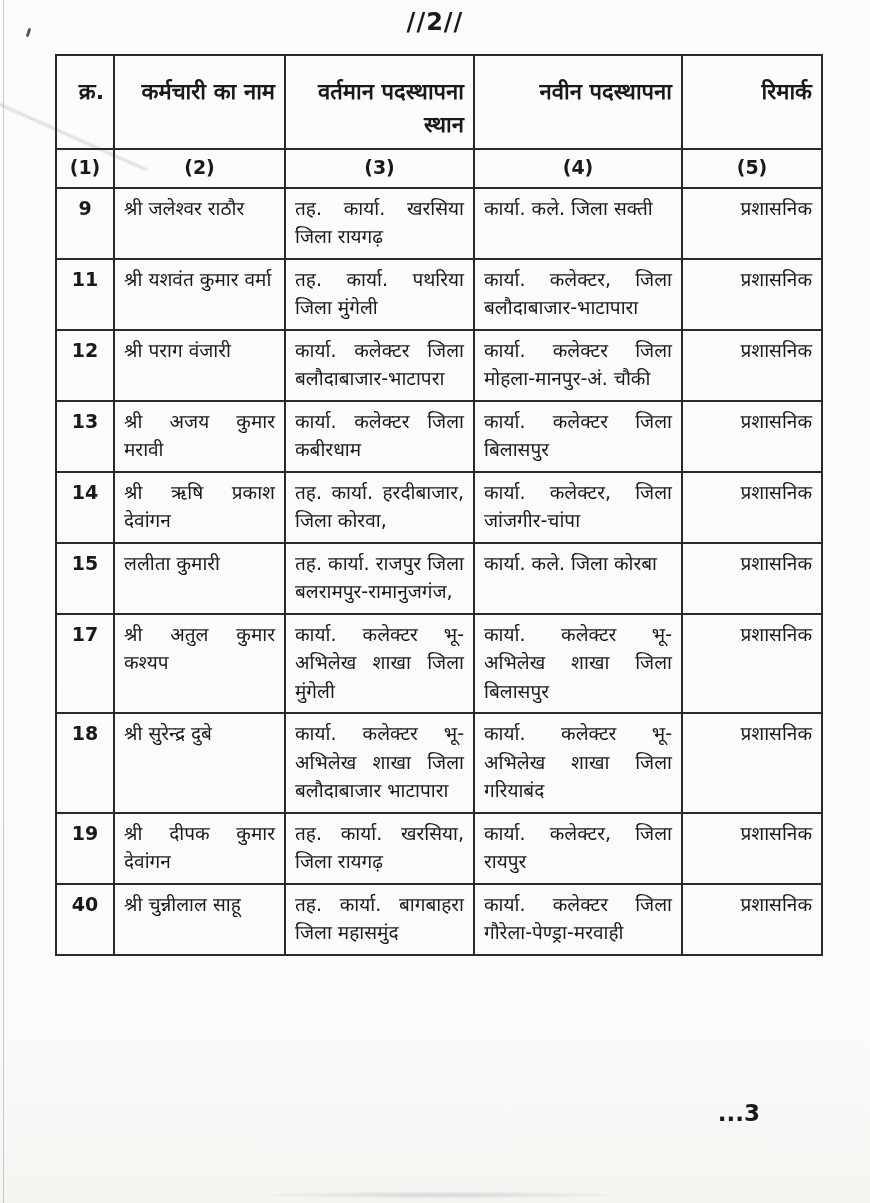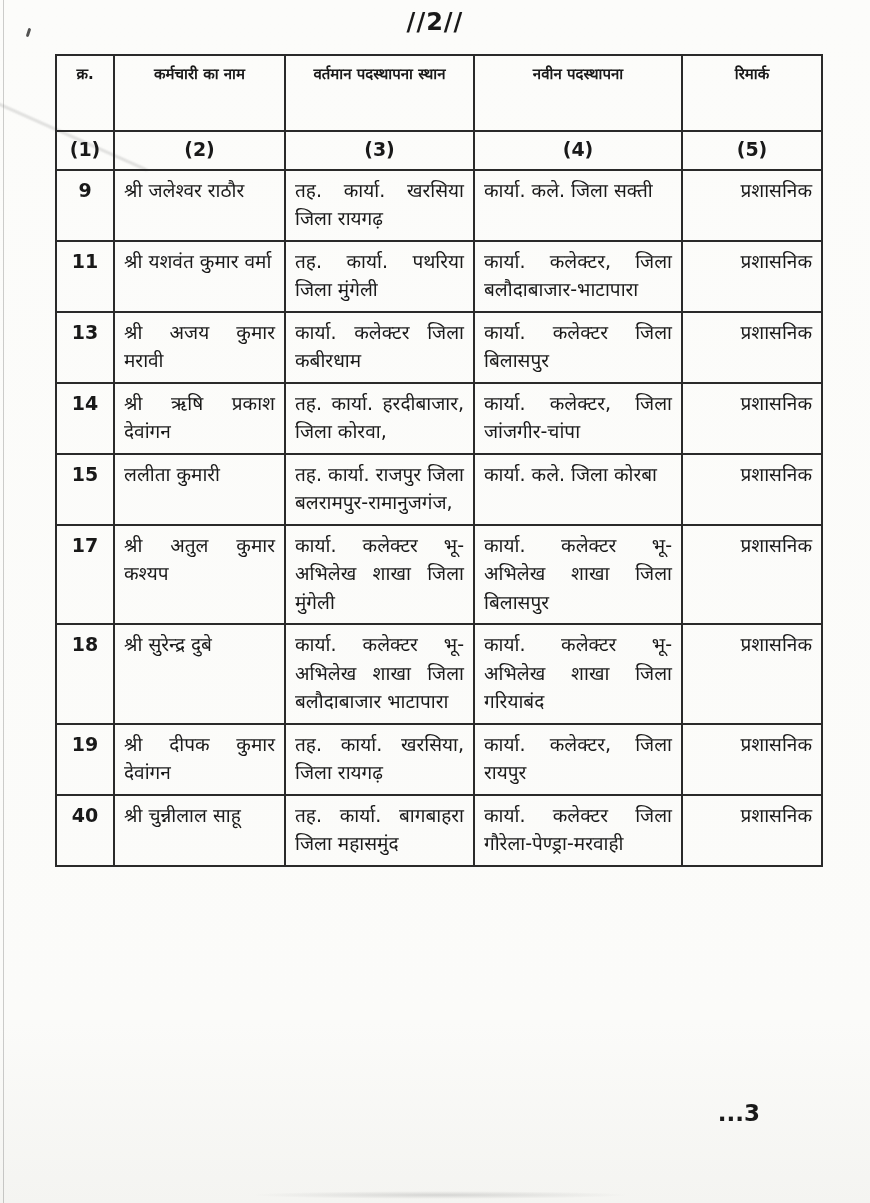--- a/index.html
+++ b/index.html
@@ -76,24 +76,24 @@
   .transfer-table col.c5 { width: 140px; }
 
   .transfer-table th, .transfer-table td {
     border: 2px solid #2a2a2a;
     vertical-align: top;
     padding: 5px 9px 7px 9px;
     overflow: hidden;
   }
   .transfer-table thead th {
     font-weight: bold;
-    font-size: 15px;
-    text-align: center;
+    font-size: 22px;
+    text-align: right;
     height: 60px;
-    padding-top: 7px;
+    padding-top: 19px;
   }
   .transfer-table .numrow td {
     text-align: center;
     font-weight: bold;
     font-size: 19px;
     height: 26px;
     padding-top: 3px;
     padding-bottom: 5px;
   }
   .transfer-table td.sno {
@@ -164,20 +164,27 @@
           <td class="remark">प्रशासनिक</td>
         </tr>
         <tr>
           <td class="sno">11</td>
           <td class="name">श्री यशवंत कुमार वर्मा</td>
           <td class="current">तह. कार्या. पथरिया जिला मुंगेली</td>
           <td class="newpost">कार्या. कलेक्टर, जिला बलौदाबाजार-भाटापारा</td>
           <td class="remark">प्रशासनिक</td>
         </tr>
         <tr>
+          <td class="sno">12</td>
+          <td class="name">श्री पराग वंजारी</td>
+          <td class="current">कार्या. कलेक्टर जिला बलौदाबाजार-भाटापरा</td>
+          <td class="newpost">कार्या. कलेक्टर जिला मोहला-मानपुर-अं. चौकी</td>
+          <td class="remark">प्रशासनिक</td>
+        </tr>
+        <tr>
           <td class="sno">13</td>
           <td class="name">श्री अजय कुमार मरावी</td>
           <td class="current">कार्या. कलेक्टर जिला कबीरधाम</td>
           <td class="newpost">कार्या. कलेक्टर जिला बिलासपुर</td>
           <td class="remark">प्रशासनिक</td>
         </tr>
         <tr>
           <td class="sno">14</td>
           <td class="name">श्री ऋषि प्रकाश देवांगन</td>
           <td class="current">तह. कार्या. हरदीबाजार, जिला कोरवा,</td>

